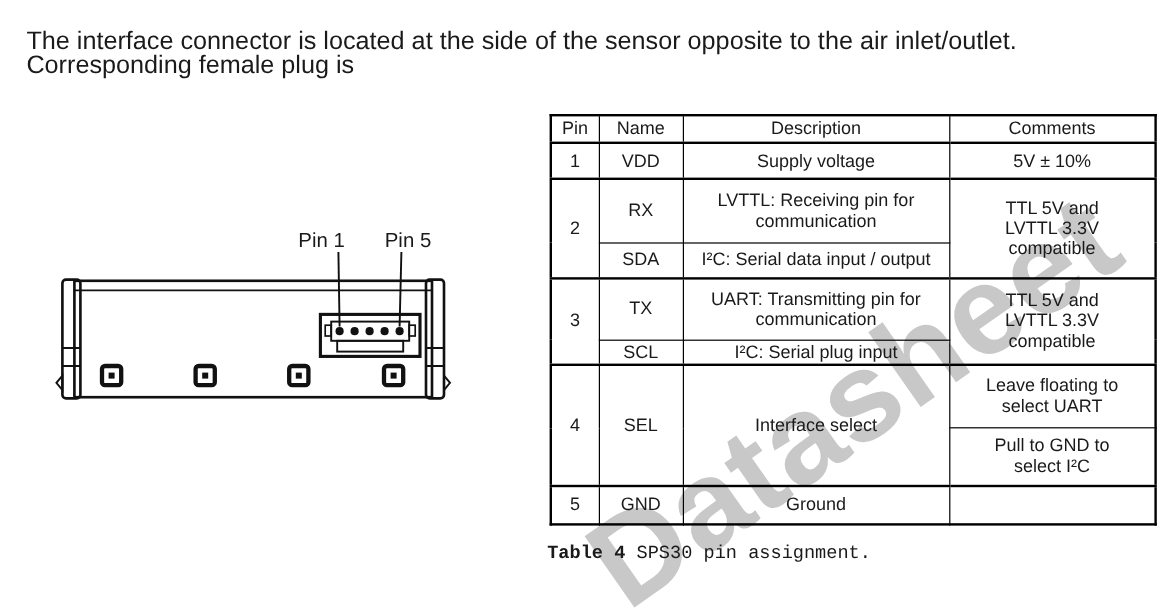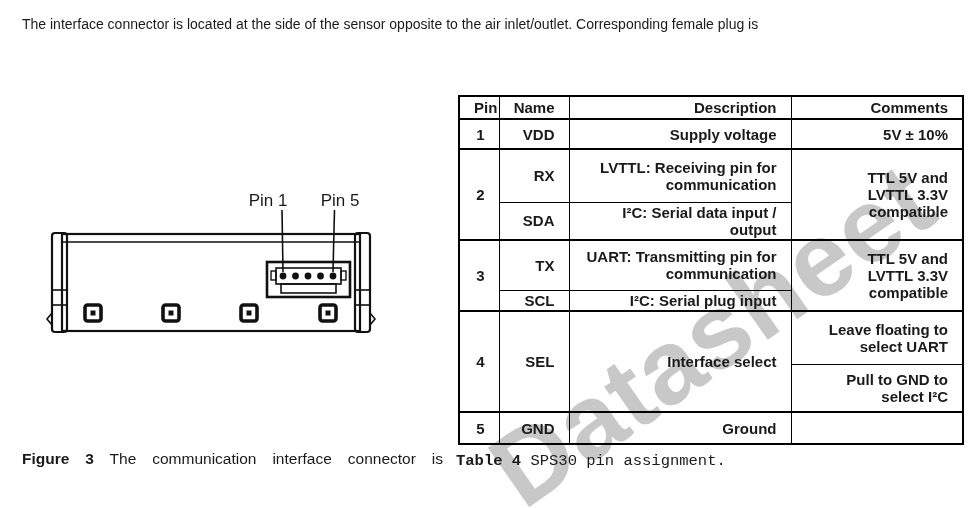--- a/index.html
+++ b/index.html
@@ -21,22 +21,22 @@
     font-size:105px;
     font-weight:bold;
     letter-spacing:1px;
     transform:rotate(-35deg);
     z-index:0;
     user-select:none;
     white-space:nowrap;
   }
   
   .intro{
-    position:absolute;left:22px;top:14px;width:932px;
-    font-size:14px;line-height:20px;
+    position:absolute;left:22px;top:25px;width:932px;
+    font-size:21px;line-height:20px;
     z-index:1;
   }
   
   .figure-svg{
     position:absolute;left:30px;top:182px;width:360px;height:160px;
     z-index:1;
   }
   .figure-svg text{
     font-family:"Liberation Sans",sans-serif;
     font-size:17px;fill:#1a1a1a;
@@ -60,24 +60,24 @@
     font-size:15px;
     line-height:17px;
     background:transparent;
   }
   table.pins col.c-pin{width:40px;}
   table.pins col.c-name{width:70px;}
   table.pins col.c-desc{width:222px;}
   table.pins col.c-com{width:172px;}
   table.pins th, table.pins td{
     border:1px solid #000;
-    text-align:right;
+    text-align:center;
     vertical-align:middle;
-    padding:1px 14px;
-    font-weight:bold;
+    padding:1px 3px;
+    font-weight:normal;
     overflow:hidden;
   }
   table.pins{border:2px solid #000;}
   table.pins .bb2{border-bottom:2.5px solid #000;}
   table.pins .pre{white-space:pre-line;margin-top:24px;}
   tr.h-head{height:23px;}
   tr.h-r1{height:30px;}
   tr.h-r2a{height:53px;}
   tr.h-r2b{height:30px;}
   tr.h-r3a{height:51px;}
@@ -155,21 +155,20 @@
         <rect x="216.5" y="128.5" width="5" height="5" fill="#111"></rect>
       </g>
       <g>
         <rect x="290" y="123" width="16" height="16" rx="2.5" fill="none" stroke="#111" stroke-width="3.6"></rect>
         <rect x="295.5" y="128.5" width="5" height="5" fill="#111"></rect>
       </g>
     </g>
   </svg>
 
   <div class="figcap">
-    <div class="l1"><b>Figure 3</b> <span>The communication interface connector is</span></div>
   </div>
 
   <div class="table-wrap">
     <table class="pins">
       <colgroup>
         <col class="c-pin">
           <col class="c-name">
           <col class="c-desc">
           <col class="c-com">
       </colgroup>

